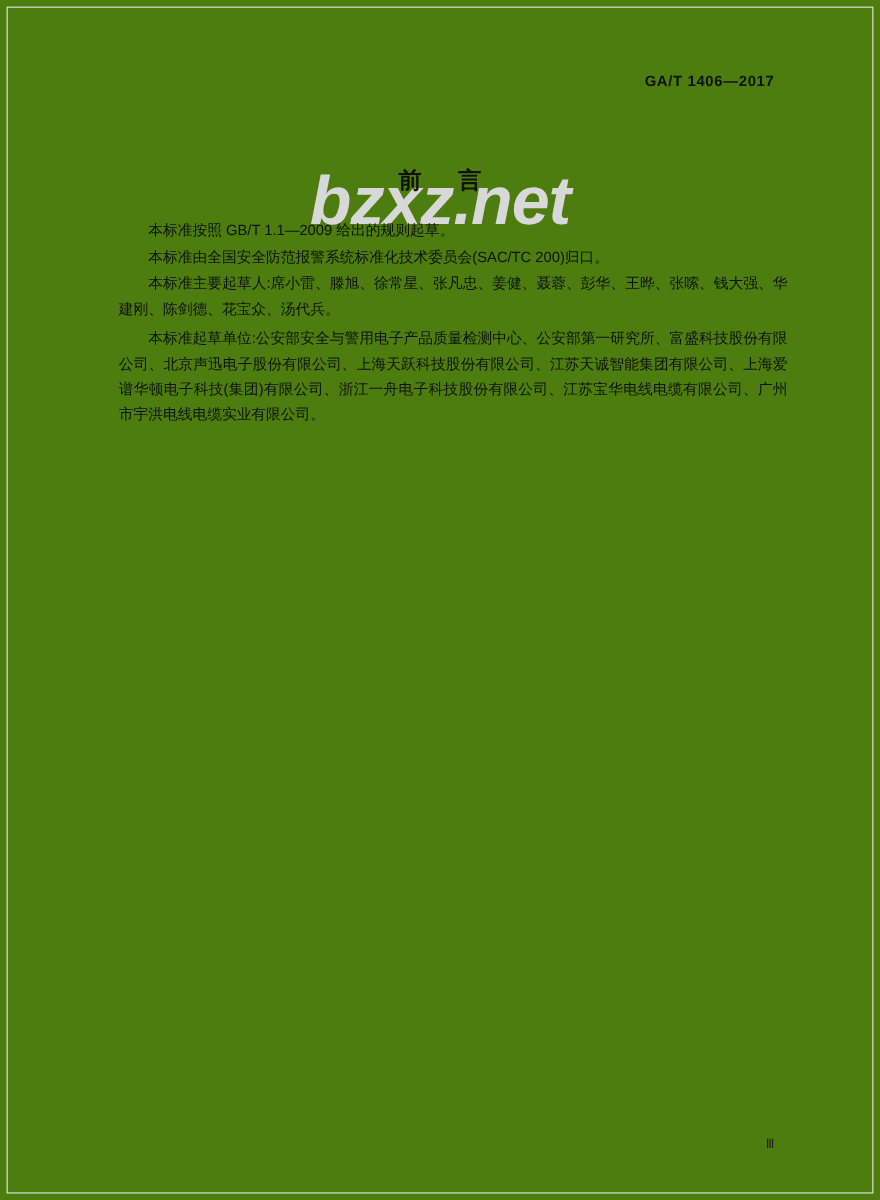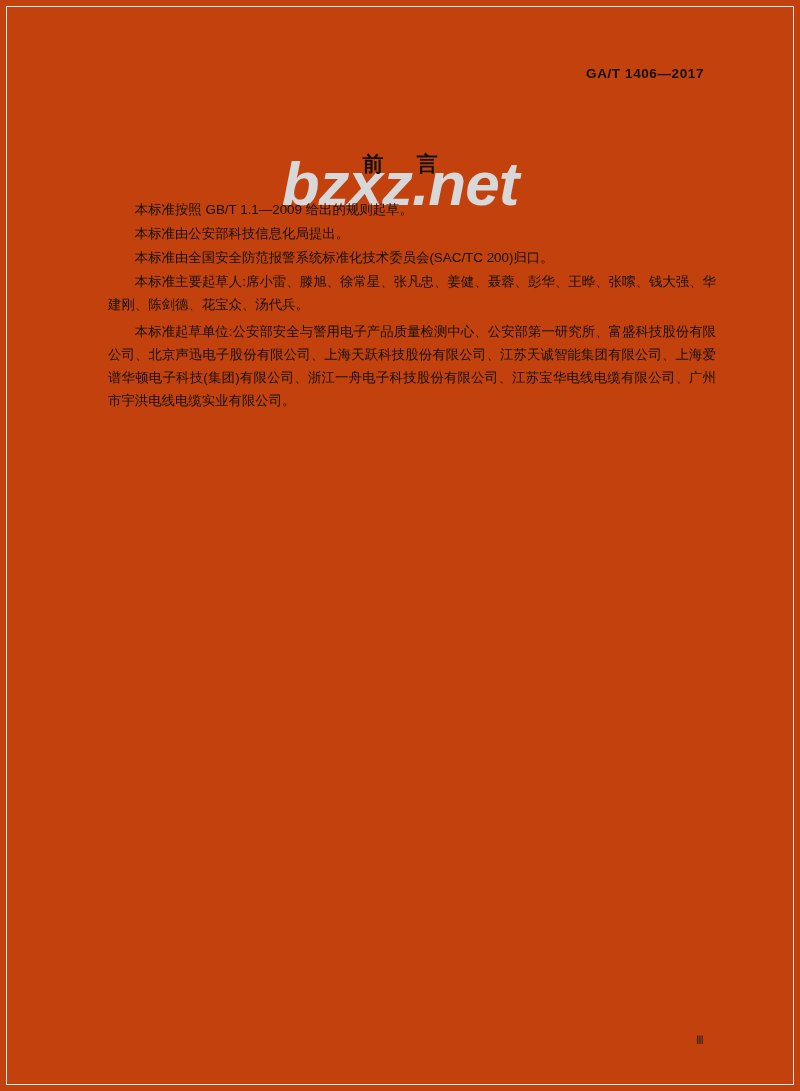--- a/index.html
+++ b/index.html
@@ -8,21 +8,21 @@
     background: #ffffff;
   }
   body {
     font-family: "Liberation Serif", "DejaVu Serif", serif;
   }
   .page {
     position: relative;
     width: 800px;
     height: 1091px;
     margin: 0 auto;
-    background: #c2410c;
+    background: #4d7c0f;
     overflow: hidden;
   }
   
   .page-edge {
     position: absolute;
     left: 6px;
     top: 6px;
     right: 6px;
     bottom: 6px;
     border: 1px solid #e9e9e9;
@@ -103,20 +103,19 @@
   <div class="page-edge"></div>
 
   <div class="header-code">GA/T 1406—2017</div>
 
   <div class="watermark">bzxz.net</div>
 
   <div class="doc-title">前  言</div>
 
   <div class="body-text">
     <p class="tight">本标准按照 GB/T 1.1—2009 给出的规则起草。</p>
-    <p class="tight">本标准由公安部科技信息化局提出。</p>
     <p class="tight">本标准由全国安全防范报警系统标准化技术委员会(SAC/TC 200)归口。</p>
     <p>本标准主要起草人:席小雷、滕旭、徐常星、张凡忠、姜健、聂蓉、彭华、王晔、张嗦、钱大强、华建刚、陈剑德、花宝众、汤代兵。</p>
     <p>本标准起草单位:公安部安全与警用电子产品质量检测中心、公安部第一研究所、富盛科技股份有限公司、北京声迅电子股份有限公司、上海天跃科技股份有限公司、江苏天诚智能集团有限公司、上海爱谱华顿电子科技(集团)有限公司、浙江一舟电子科技股份有限公司、江苏宝华电线电缆有限公司、广州市宇洪电线电缆实业有限公司。</p>
   </div>
 
   <div class="page-number">Ⅲ</div>
 </div>
 
 </body></html>

